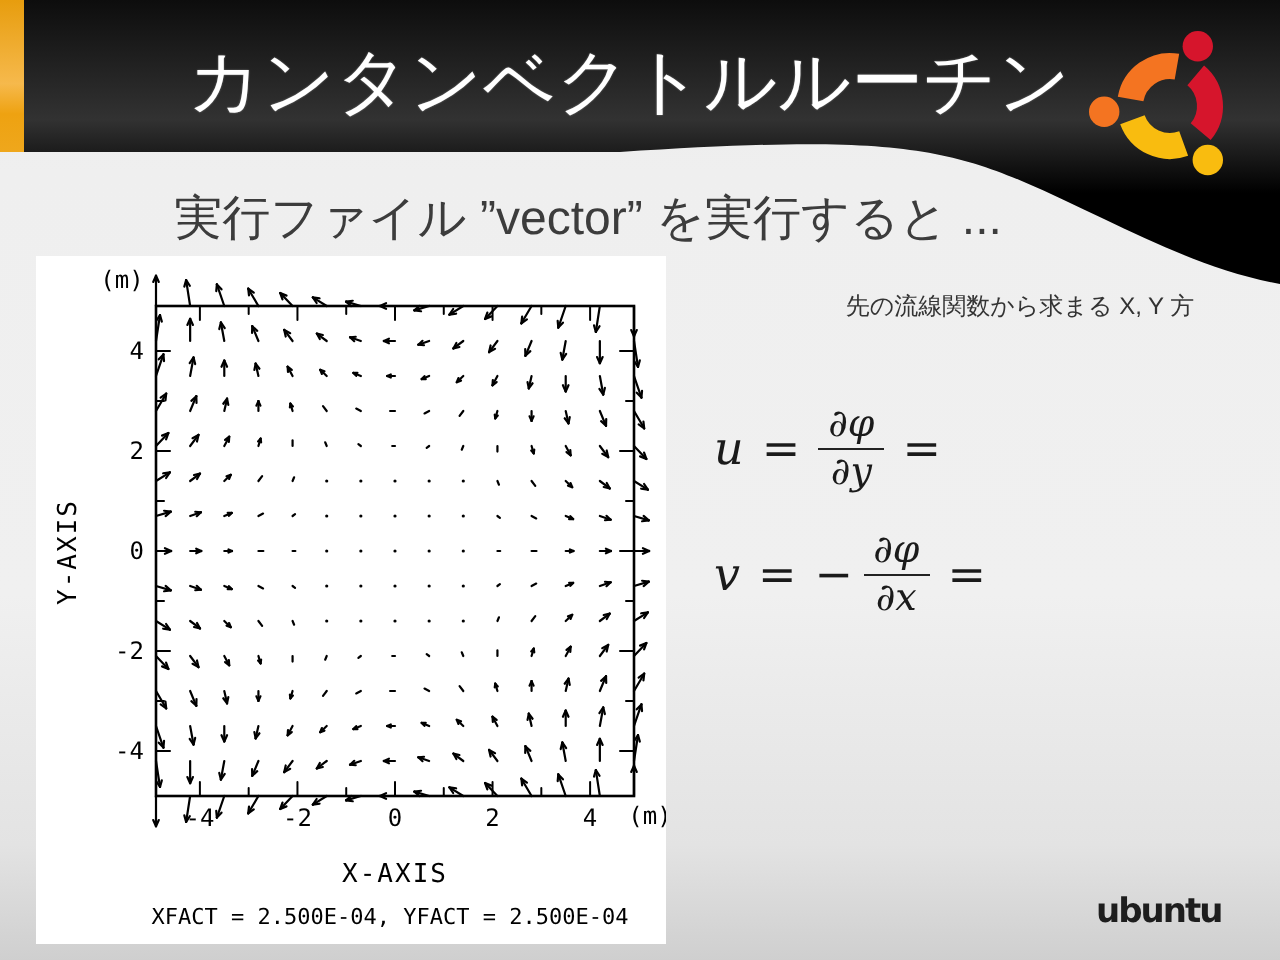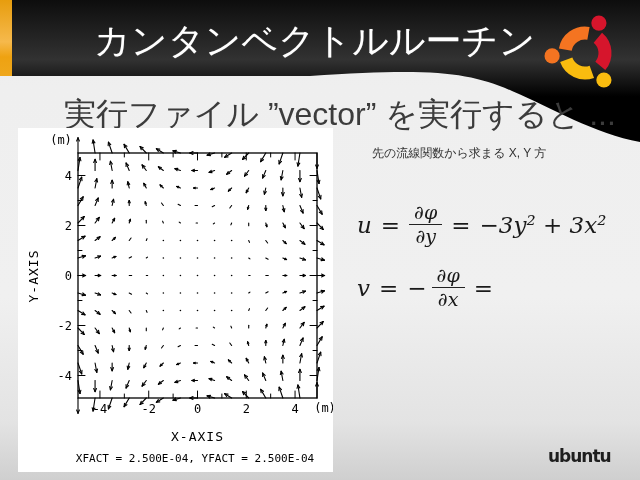--- a/index.html
+++ b/index.html
@@ -1,29 +1,30 @@
 <!DOCTYPE html>
 <html><head>
 <meta charset="utf-8">
 <style>
   html,body{margin:0;padding:0;}
   .slide{
     position:relative; width:640px; height:480px; overflow:hidden;
     background:linear-gradient(180deg,#ececec 0%,#efefef 18%,#f0f0f0 62%,#e3e3e3 88%,#cfcfcf 100%);
     font-family:"Liberation Sans","DejaVu Sans",sans-serif;
+    text-align:center;
   }
   .hdr-svg{position:absolute;left:0;top:0;}
   .slide-title{
     position:absolute;left:94px;top:20px;width:440px;
     font-size:36px;line-height:42px;color:#ffffff;letter-spacing:0px;
     text-shadow:0 0 1px rgba(255,255,255,.4); white-space:nowrap;
   }
   .subtitle{
     position:absolute;left:64px;top:93px;width:460px;
-    font-size:32px;color:#3c3c3c;white-space:nowrap;
+    font-size:24px;color:#3c3c3c;white-space:nowrap;
   }
   .plot-panel{
     position:absolute;left:18px;top:128px;width:315px;height:344px;
     background:#ffffff;
   }
   .desc{
     position:absolute;left:372px;top:141px;width:276px;
     font-size:12px;line-height:24px;color:#333333;
   }
   .formula{
@@ -680,21 +681,20 @@
   </div>
 
   <div class="formula" id="formula-u">
     <span>u</span>
     <span class="op">=</span>
     <span class="frac">
       <span class="num">∂φ</span>
       <span class="den">∂y</span>
     </span>
     <span class="op">=</span>
-    <span>−3y² + 3x²</span>
   </div>
 
   <div class="formula" id="formula-v">
     <span>v</span>
     <span class="op">=</span>
     <span class="op" style="margin-right:-4px;">−</span>
     <span class="frac">
       <span class="num">∂φ</span>
       <span class="den">∂x</span>
     </span>

